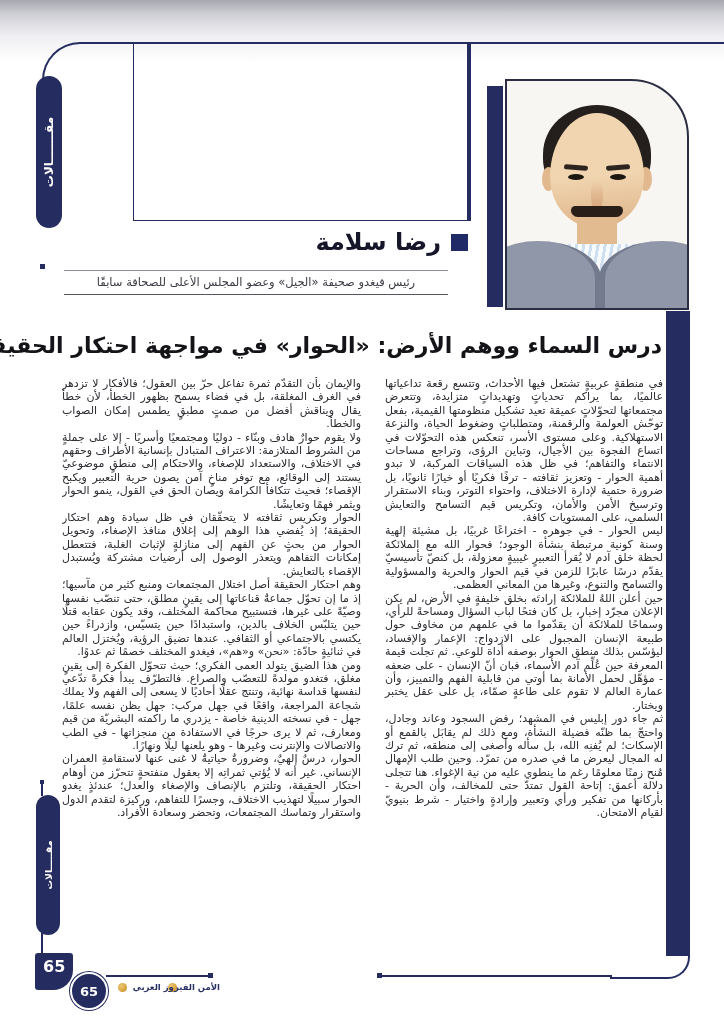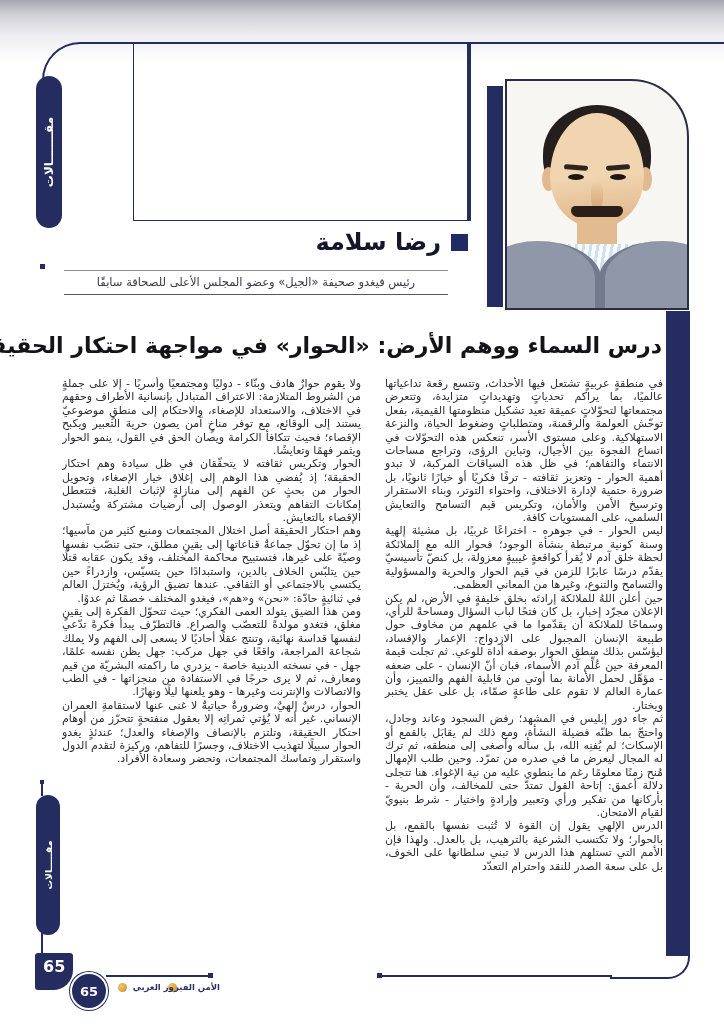--- a/index.html
+++ b/index.html
@@ -136,28 +136,28 @@
 
 <h1 class="headline">درس السماء ووهم الأرض: «الحوار» في مواجهة احتكار الحقيقة</h1>
 <div class="right-bar navy"></div>
 <div class="hook"></div>
 <div class="bottom-rule"></div>
 <div class="dot dot-c"></div>
 
 <div class="article">
   <div class="col col-first">
     <p>في منطقةٍ عربيةٍ تشتعل فيها الأحداث، وتتسع رقعة تداعياتها عالميًا، بما يراكم تحدياتٍ وتهديداتٍ متزايدة، وتتعرض مجتمعاتها لتحوّلاتٍ عميقة تعيد تشكيل منظومتها القيمية، بفعل توحّش العولمة والرقمنة، ومتطلباتٍ وضغوط الحياة، والنزعة الاستهلاكية. وعلى مستوى الأسر، تنعكس هذه التحوّلات في اتساع الفجوة بين الأجيال، وتباين الرؤى، وتراجع مساحات الانتماء والتفاهم؛ في ظل هذه السياقات المركبة، لا تبدو أهمية الحوار - وتعزيز ثقافته - ترفًا فكريًا أو خيارًا ثانويًا، بل ضرورة حتمية لإدارة الاختلاف، واحتواء التوتر، وبناء الاستقرار وترسيخ الأمن والأمان، وتكريس قيم التسامح والتعايش السلمي، على المستويات كافة.</p>
-    <p>ليس الحوار - في جوهره - اختراعًا غربيًا، بل مشيئة إلهية وسنة كونية مرتبطة بنشأة الوجود؛ فحوار الله مع الملائكة لحظة خلق آدم لا يُقرأ كواقعةٍ غيبيةٍ معزولة، بل كنصّ تأسيسيّ يقدّم درسًا عابرًا للزمن في قيم الحوار والحرية والمسؤولية والتسامح والتنوع، وغيرها من المعاني العظمى.</p>
+    <p>ليس الحوار - في جوهره - اختراعًا غربيًا، بل مشيئة إلهية وسنة كونية مرتبطة بنشأة الوجود؛ فحوار الله مع الملائكة لحظة خلق آدم لا يُقرأ التعبيرٍ غيبيةٍ معزولة، بل كنصّ تأسيسيّ يقدّم درسًا عابرًا للزمن في قيم الحوار والحرية والمسؤولية والتسامح والتنوع، وغيرها من المعاني العظمى.</p>
     <p>حين أعلن اللهُ للملائكة إرادتَه بخلق خليفةٍ في الأرض، لم يكن الإعلان مجرّد إخبار، بل كان فتحًا لباب السؤال ومساحةً للرأي، وسماحًا للملائكة أن يقدّموا ما في علمهم من مخاوف حول طبيعة الإنسان المجبول على الازدواج: الإعمار والإفساد، ليؤسّس بذلك منطق الحوار بوصفه أداة للوعي. ثم تجلت قيمة المعرفة حين عُلِّم آدم الأسماء، فبان أنّ الإنسان - على ضعفه - مؤهّل لحمل الأمانة بما أوتي من قابلية الفهم والتمييز، وأن عمارة العالم لا تقوم على طاعةٍ صمّاء، بل على عقل يختبر ويختار.</p>
     <p>ثم جاء دور إبليس في المشهد؛ رفض السجود وعاند وجادل، واحتجّ بما ظنّه فضيلة النشأة، ومع ذلك لم يقابَل بالقمع أو الإسكات؛ لم يُفنِه الله، بل سأله وأصغى إلى منطقه، ثم ترك له المجال ليعرض ما في صدره من تمرّد. وحين طلب الإمهال مُنح زمنًا معلومًا رغم ما ينطوي عليه من نية الإغواء. هنا تتجلى دلالة أعمق: إتاحة القول تمتدّ حتى للمخالف، وأن الحرية - بأركانها من تفكير ورأي وتعبير وإرادةٍ واختيار - شرط بنيويّ لقيام الامتحان.</p>
-    <p>الدرس الإلهي يقول إن القوة لا تُثبت نفسها بالقمع، بل بالحوار؛ ولا تكتسب الشرعية بالترهيب، بل بالعدل. ولهذا فإن الأمم التي تستلهم هذا الدرس لا تبني سلطانها على الخوف، بل على سعة الصدر للنقد واحترام التعدّد</p>
   </div>
   <div class="col col-second">
+    <p>والإيمان بأن التقدّم ثمرة تفاعل حرّ بين العقول؛ فالأفكار لا تزدهر في الغرف المغلقة، بل في فضاء يسمح بظهور الخطأ، لأن خطأ يقال ويناقش أفضل من صمتٍ مطبقٍ يطمس إمكان الصواب والخطأ.</p>
     <p>ولا يقوم حوارٌ هادف وبنّاء - دوليًا ومجتمعيًا وأسريًا - إلا على جملةٍ من الشروط المتلازمة: الاعتراف المتبادل بإنسانية الأطراف وحقهم في الاختلاف، والاستعداد للإصغاء، والاحتكام إلى منطقٍ موضوعيّ يستند إلى الوقائع، مع توفر مناخٍ آمن يصون حرية التعبير ويكبح الإقصاء؛ فحيث تتكافأ الكرامة ويصان الحق في القول، ينمو الحوار ويثمر فهمًا وتعايشًا.</p>
-    <p>الحوار وتكريس ثقافته لا يتحقّقان في ظل سيادة وهم احتكار الحقيقة؛ إذ يُفضي هذا الوهم إلى إغلاق خيار الإصغاء، وتحويل الحوار من بحثٍ عن الفهم إلى منازلةٍ لإثبات الغلبة، فتتعطل إمكانات التفاهم ويتعذر الوصول إلى أرضيات مشتركة ويُستبدل الإقصاء بالتعايش.</p>
+    <p>الحوار وتكريس ثقافته لا يتحقّقان في ظل سيادة وهم احتكار الحقيقة؛ إذ يُفضي هذا الوهم إلى إغلاق منافذ الإصغاء، وتحويل الحوار من بحثٍ عن الفهم إلى منازلةٍ لإثبات الغلبة، فتتعطل إمكانات التفاهم ويتعذر الوصول إلى أرضيات مشتركة ويُستبدل الإقصاء بالتعايش.</p>
     <p>وهم احتكار الحقيقة أصل اختلال المجتمعات ومنبع كثير من مآسيها؛ إذ ما إن تحوّل جماعةٌ قناعاتها إلى يقينٍ مطلق، حتى تنصّب نفسها وصيّةً على غيرها، فتستبيح محاكمة المختلف، وقد يكون عقابه قتلًا حين يتلبّس الخلاف بالدين، واستبدادًا حين يتسيّس، وازدراءً حين يكتسي بالاجتماعي أو الثقافي. عندها تضيق الرؤية، ويُختزل العالم في ثنائيةٍ حادّة: «نحن» و«هم»، فيغدو المختلف خصمًا ثم عدوًا.</p>
     <p>ومن هذا الضيق يتولد العمى الفكري؛ حيث تتحوّل الفكرة إلى يقينٍ مغلق، فتغدو مولدةً للتعصّب والصراع. فالتطرّف يبدأ فكرةً تدّعي لنفسها قداسة نهائية، وتنتج عقلًا أحاديًا لا يسعى إلى الفهم ولا يملك شجاعة المراجعة، واقعًا في جهل مركب: جهل يظن نفسه علمًا، جهل - في نسخته الدينية خاصة - يزدري ما راكمته البشريّة من قيم ومعارف، ثم لا يرى حرجًا في الاستفادة من منجزاتها - في الطب والاتصالات والإنترنت وغيرها - وهو يلعنها ليلًا ونهارًا.</p>
     <p>الحوار، درسٌ إلهيٌ، وضرورةٌ حياتيةٌ لا غنى عنها لاستقامةِ العمران الإنساني. غير أنه لا يُؤتي ثمراتِه إلا بعقول منفتحةٍ تتحرّز من أوهام احتكار الحقيقة، وتلتزم بالإنصاف والإصغاء والعدل؛ عندئذٍ يغدو الحوار سبيلًا لتهذيب الاختلاف، وجسرًا للتفاهم، وركيزة لتقدم الدول واستقرار وتماسك المجتمعات، وتحضر وسعادة الأفراد.</p>
   </div>
 </div>
 
 <div class="page-square">65</div>
 <div class="page-circle">65</div>
 <div class="footer-line"></div>
 <div class="dot dot-d"></div>

